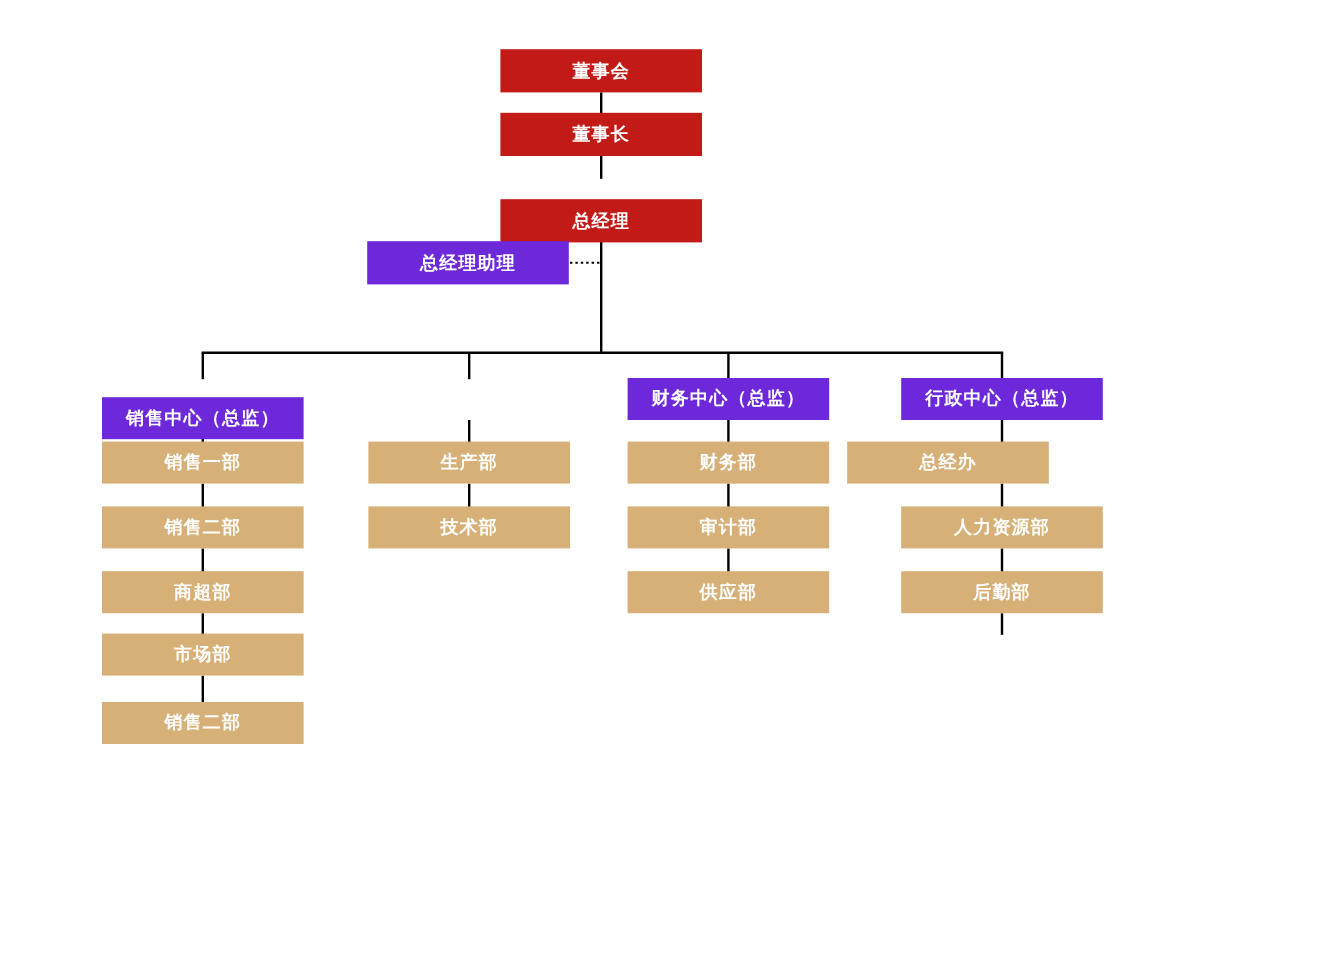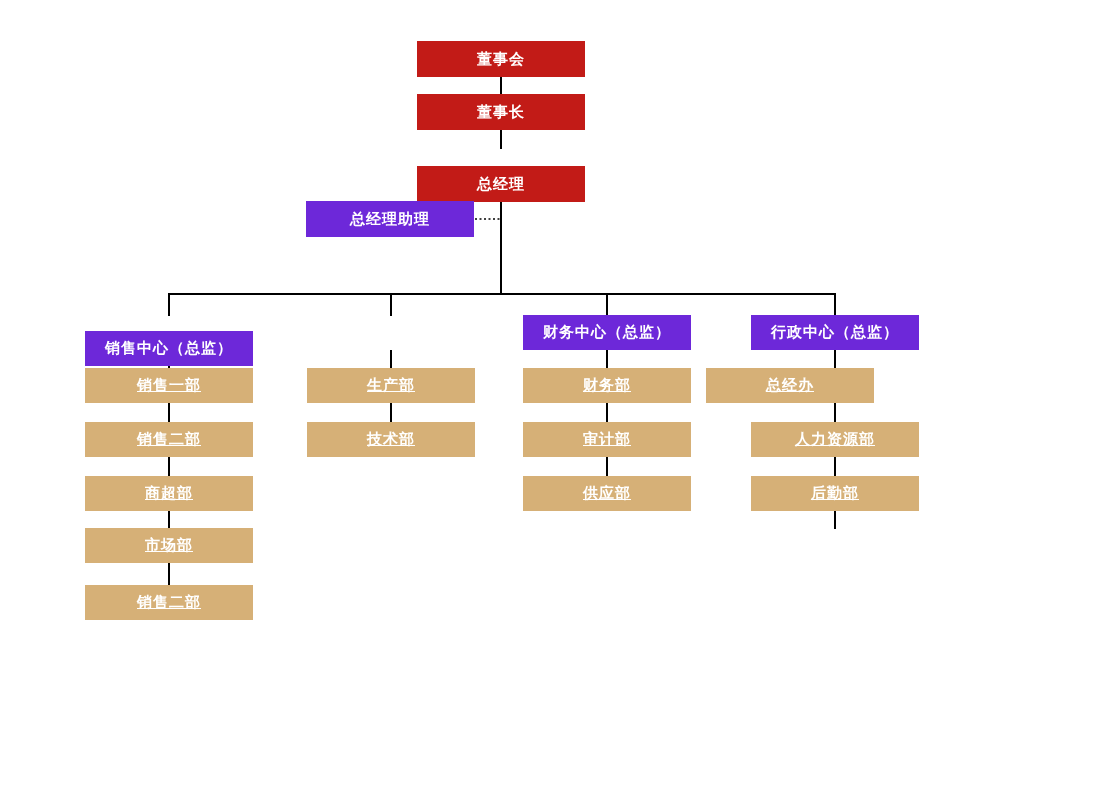--- a/index.html
+++ b/index.html
@@ -26,21 +26,21 @@
     color: #ffffff;
     font-size: 15px;
     font-weight: bold;
     letter-spacing: 1px;
     white-space: nowrap;
     box-sizing: border-box;
   }
   .h36 { height: 36px; }
   .red    { background: #c21b17; }
   .orange { background: #6d28d9; }
-  .tan    { background: #d6b077; text-decoration: underline; }
+  .tan    { background: #d6b077; }
 </style>
 </head>
 <body>
 
 <div class="canvas">
 
   <svg class="lines-layer" viewBox="0 0 1115 800" xmlns="http://www.w3.org/2000/svg">
     <g stroke="#000000" stroke-width="2">
 
       <line x1="501" y1="77" x2="501" y2="95"></line>

